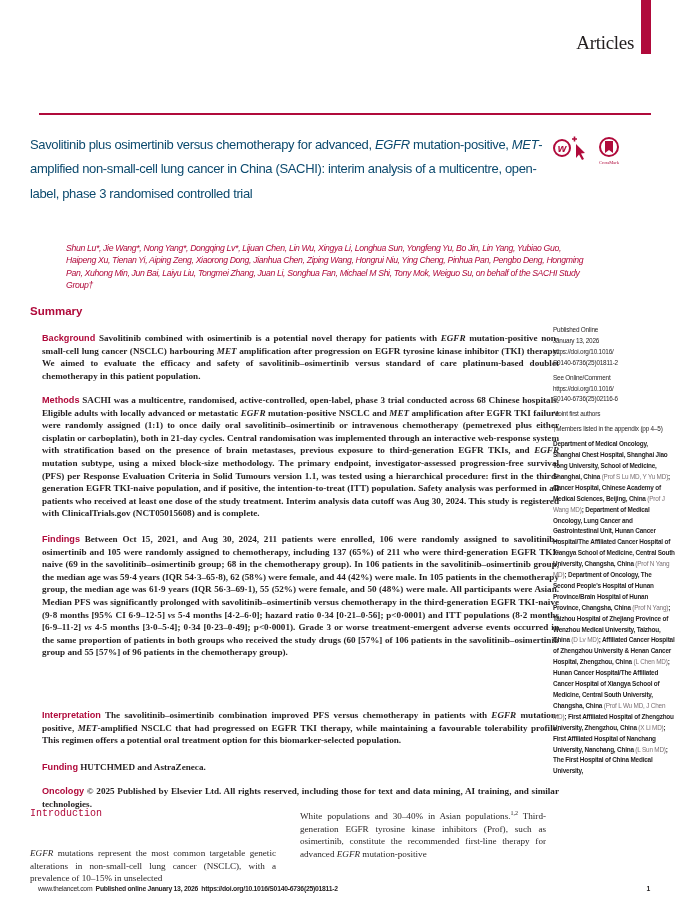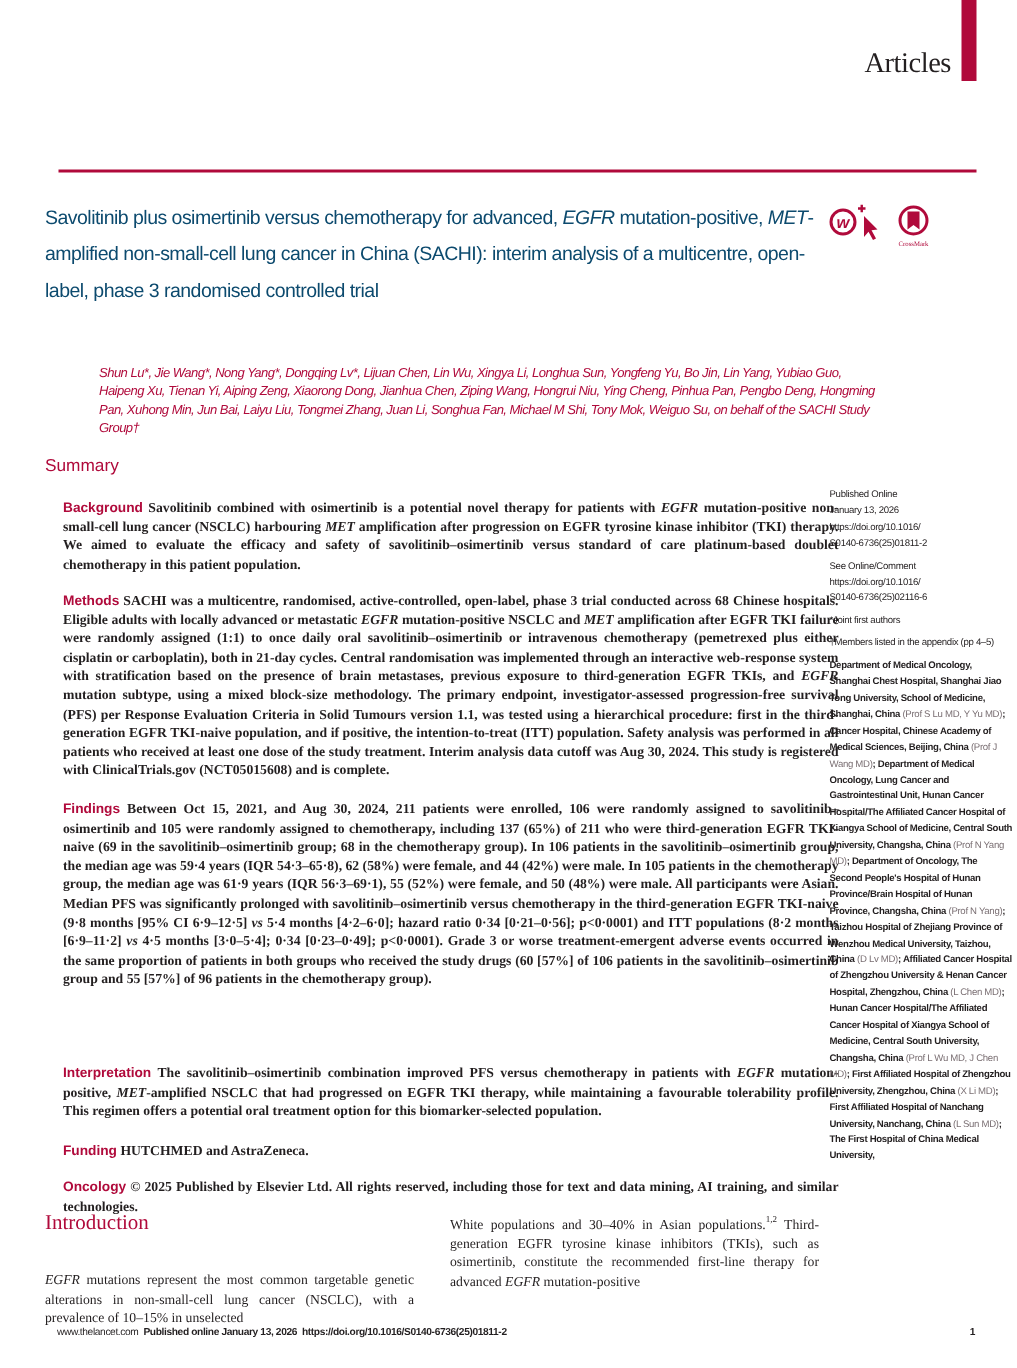--- a/index.html
+++ b/index.html
@@ -5,30 +5,30 @@
   html, body { margin:0; padding:0; background:#fff; }
   body { width:678px; height:912px; position:relative; overflow:hidden; font-family:"Liberation Serif", serif; color:#231f20; }
   #journal-tab { position:absolute; left:641px; top:0; width:10px; height:54px; background:#b00a3b; }
   #section-label { position:absolute; right:44px; top:32px; font-family:Liberation Serif, serif; font-size:19px; color:#231f20; letter-spacing:-0.3px; }
   #top-rule { position:absolute; left:39px; top:113px; width:612px; height:2px; background:#b00a3b; }
   #title { position:absolute; left:30px; top:133px; width:520px; font-family:"Liberation Sans", sans-serif; font-size:13px; line-height:24.3px; color:#0c4a6e; letter-spacing:-0.35px; margin:0; font-weight:normal; }
   #title i { font-style:italic; }
   #badges { position:absolute; left:552px; top:136px; display:flex; gap:4px; align-items:flex-start; }
   .badge-icon { display:inline-block; }
   #authors { position:absolute; left:30px; top:242px; width:520px; font-family:"Liberation Sans", sans-serif; font-style:italic; font-size:8.7px; line-height:12.3px; color:#b00a3b; letter-spacing:-0.35px;margin-left:36px; }
-  #summary-head { position:absolute; left:30px; top:305px; font-family:"Liberation Sans", sans-serif; font-size:11.5px; font-weight:normal; color:#b00a3b; }
+  #summary-head { position:absolute; left:30px; top:305px; font-family:"Liberation Sans", sans-serif; font-size:11.5px; font-weight:bold; color:#b00a3b; }
   .abstract { position:absolute; left:30px; width:517px; font-size:9.15px; line-height:12.6px; text-align:justify; margin:12px;font-weight:bold; }
   .abstract .label { font-family:"Liberation Sans", sans-serif; color:#b00a3b; }
   #bg { top:320px; }
   #methods { top:382px; }
   #findings { top:521px; }
   #interp { top:697px; }
   #funding { top:749px; }
   #copyright { top:773px; }
-  #intro-head { position:absolute; left:30px; top:808px; font-family:Liberation Serif, serif; font-size:14px; color:#b00a3b; }
+  #intro-head { position:absolute; left:30px; top:808px; font-family:Liberation Mono, monospace; font-size:10px; color:#b00a3b; }
   .intro-col { position:absolute; width:246px; font-size:9.15px; line-height:12.6px; text-align:justify; margin:0; }
   #intro-left { left:30px; top:823px;margin-top:24px; }
   #intro-right { left:300px; top:810px; }
   sup { font-size:6px; line-height:0; }
   #sidebar { position:absolute; left:553px; top:325px; width:122px; font-family:"Liberation Sans", sans-serif; font-size:6.4px; line-height:10.9px; color:#231f20; letter-spacing:-0.2px; }
   #sidebar p { margin:0 0 4px 0; }
   #sidebar .aff { font-weight:bold; margin:0; }
   #sidebar .aff .deg { font-weight:normal; color:#7a6f73; }
   #footer { position:absolute; left:38px; top:885px; width:612px; font-family:"Liberation Sans", sans-serif; font-size:6.8px; color:#231f20; letter-spacing:-0.25px; }
   #footer .b { font-weight:bold; }
@@ -72,21 +72,21 @@
 <p id="findings" class="abstract"><span class="label">Findings</span><span> Between Oct 15, 2021, and Aug 30, 2024, 211 patients were enrolled, 106 were randomly assigned to savolitinib–osimertinib and 105 were randomly assigned to chemotherapy, including 137 (65%) of 211 who were third-generation EGFR TKI-naive (69 in the savolitinib–osimertinib group; 68 in the chemotherapy group). In 106 patients in the savolitinib–osimertinib group, the median age was 59·4 years (IQR 54·3–65·8), 62 (58%) were female, and 44 (42%) were male. In 105 patients in the chemotherapy group, the median age was 61·9 years (IQR 56·3–69·1), 55 (52%) were female, and 50 (48%) were male. All participants were Asian. Median PFS was significantly prolonged with savolitinib–osimertinib versus chemotherapy in the third-generation EGFR TKI-naive (9·8 months [95% CI 6·9–12·5] </span><i>vs</i><span> 5·4 months [4·2–6·0]; hazard ratio 0·34 [0·21–0·56]; p&lt;0·0001) and ITT populations (8·2 months [6·9–11·2] </span><i>vs</i><span> 4·5 months [3·0–5·4]; 0·34 [0·23–0·49]; p&lt;0·0001). Grade 3 or worse treatment-emergent adverse events occurred in the same proportion of patients in both groups who received the study drugs (60 [57%] of 106 patients in the savolitinib–osimertinib group and 55 [57%] of 96 patients in the chemotherapy group).</span></p>
 
 <p id="interp" class="abstract"><span class="label">Interpretation</span><span> The savolitinib–osimertinib combination improved PFS versus chemotherapy in patients with </span><i>EGFR</i><span> mutation-positive, </span><i>MET</i><span>-amplified NSCLC that had progressed on EGFR TKI therapy, while maintaining a favourable tolerability profile. This regimen offers a potential oral treatment option for this biomarker-selected population.</span></p>
 
 <p id="funding" class="abstract"><span class="label">Funding</span><span> HUTCHMED and AstraZeneca.</span></p>
 
 <p id="copyright" class="abstract"><span class="label">Oncology</span><span> © 2025 Published by Elsevier Ltd. All rights reserved, including those for text and data mining, AI training, and similar technologies.</span></p>
 
 <div id="intro-head">Introduction</div>
 <p id="intro-left" class="intro-col"><i>EGFR</i><span> mutations represent the most common targetable genetic alterations in non-small-cell lung cancer (NSCLC), with a prevalence of 10–15% in unselected</span></p>
-<p id="intro-right" class="intro-col"><span>White populations and 30–40% in Asian populations.</span><sup>1,2</sup><span> Third-generation EGFR tyrosine kinase inhibitors (TKIs), such as osimertinib, constitute the recommended first-line therapy for advanced </span><i>EGFR</i><span> mutation-positive</span></p>
+<p id="intro-right" class="intro-col"><span>White populations and 30–40% in Asian populations.</span><sup>1,2</sup><span> Third-generation EGFR tyrosine kinase inhibitors (Prof), such as osimertinib, constitute the recommended first-line therapy for advanced </span><i>EGFR</i><span> mutation-positive</span></p>
 
 <div id="sidebar">
   <p>
     <span>Published Online</span><br>
     <span>January 13, 2026</span><br>
     <span>https://doi.org/10.1016/</span><br>
     <span>S0140-6736(25)01811-2</span>
   </p>
   <p>
     <span>See Online/Comment</span><br>

